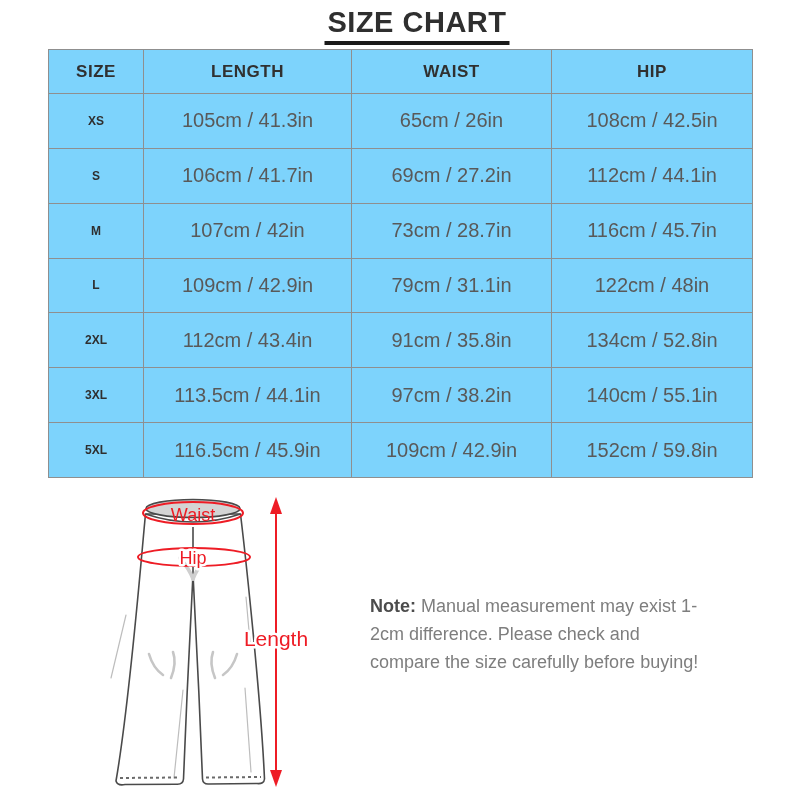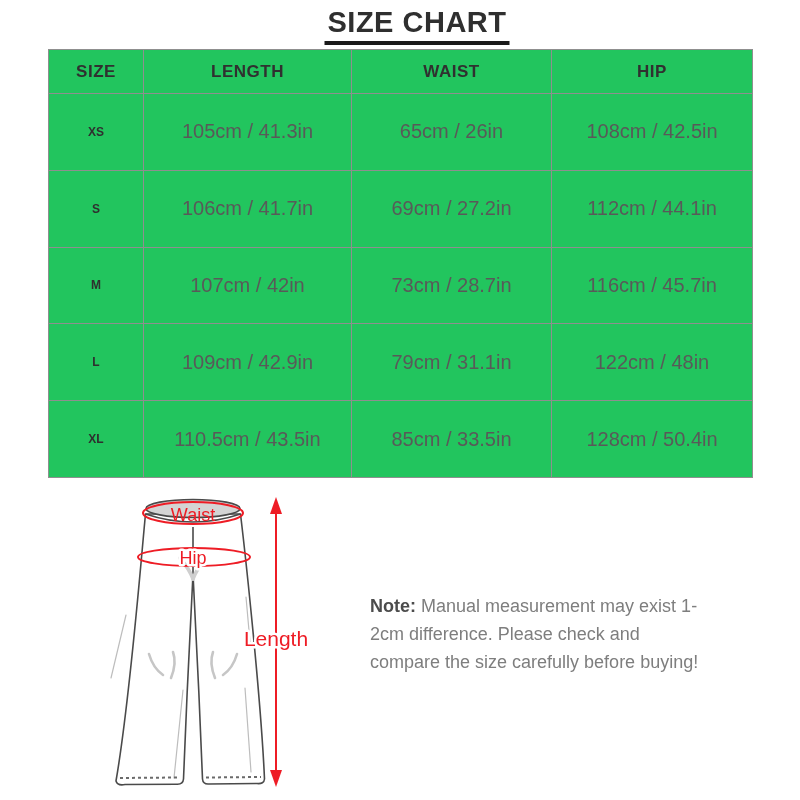--- a/index.html
+++ b/index.html
@@ -8,21 +8,21 @@
   
   .page-title{
     position:absolute;top:6px;left:50%;transform:translateX(-50%);
     margin:0;font-size:29px;font-weight:bold;color:#2f2f2f;letter-spacing:.5px;
     border-bottom:4px solid #1a1a1a;padding:0 3px 2px 3px;white-space:nowrap;
   }
 
   
   table.size-table{
     position:absolute;left:48px;top:49px;width:704px;height:429px;
-    border-collapse:collapse;table-layout:fixed;background:#22c55e;
+    border-collapse:collapse;table-layout:fixed;background:#7dd3fc;
   }
   .size-table th,.size-table td{
     border:1px solid #8f8f8f;text-align:center;vertical-align:middle;padding:0;
   }
   .size-table th{height:43px;font-size:17px;font-weight:bold;color:#303030;letter-spacing:.5px;}
   .size-table td{font-size:20px;color:#595959;font-weight:normal;}
   .size-table td.size{font-size:12px;font-weight:bold;color:#2f2f2f;}
 
   
   .pants-svg{position:absolute;left:95px;top:487px;}
@@ -86,24 +86,36 @@
         <td>73cm / 28.7in</td>
         <td>116cm / 45.7in</td>
       </tr>
       <tr>
         <td class="size">L</td>
         <td>109cm / 42.9in</td>
         <td>79cm / 31.1in</td>
         <td>122cm / 48in</td>
       </tr>
       <tr>
-        <td class="size">XL</td>
-        <td>110.5cm / 43.5in</td>
-        <td>85cm / 33.5in</td>
-        <td>128cm / 50.4in</td>
+        <td class="size">2XL</td>
+        <td>112cm / 43.4in</td>
+        <td>91cm / 35.8in</td>
+        <td>134cm / 52.8in</td>
+      </tr>
+      <tr>
+        <td class="size">3XL</td>
+        <td>113.5cm / 44.1in</td>
+        <td>97cm / 38.2in</td>
+        <td>140cm / 55.1in</td>
+      </tr>
+      <tr>
+        <td class="size">5XL</td>
+        <td>116.5cm / 45.9in</td>
+        <td>109cm / 42.9in</td>
+        <td>152cm / 59.8in</td>
       </tr>
     </tbody>
   </table>
 
   <svg class="pants-svg" width="225" height="305" viewBox="95 487 225 305" xmlns="http://www.w3.org/2000/svg">
 
     <path class="leg" d="M145.5,514
          C141,560 130,700 116,781
          Q117.5,786 125,784.5
          L177,784.2

